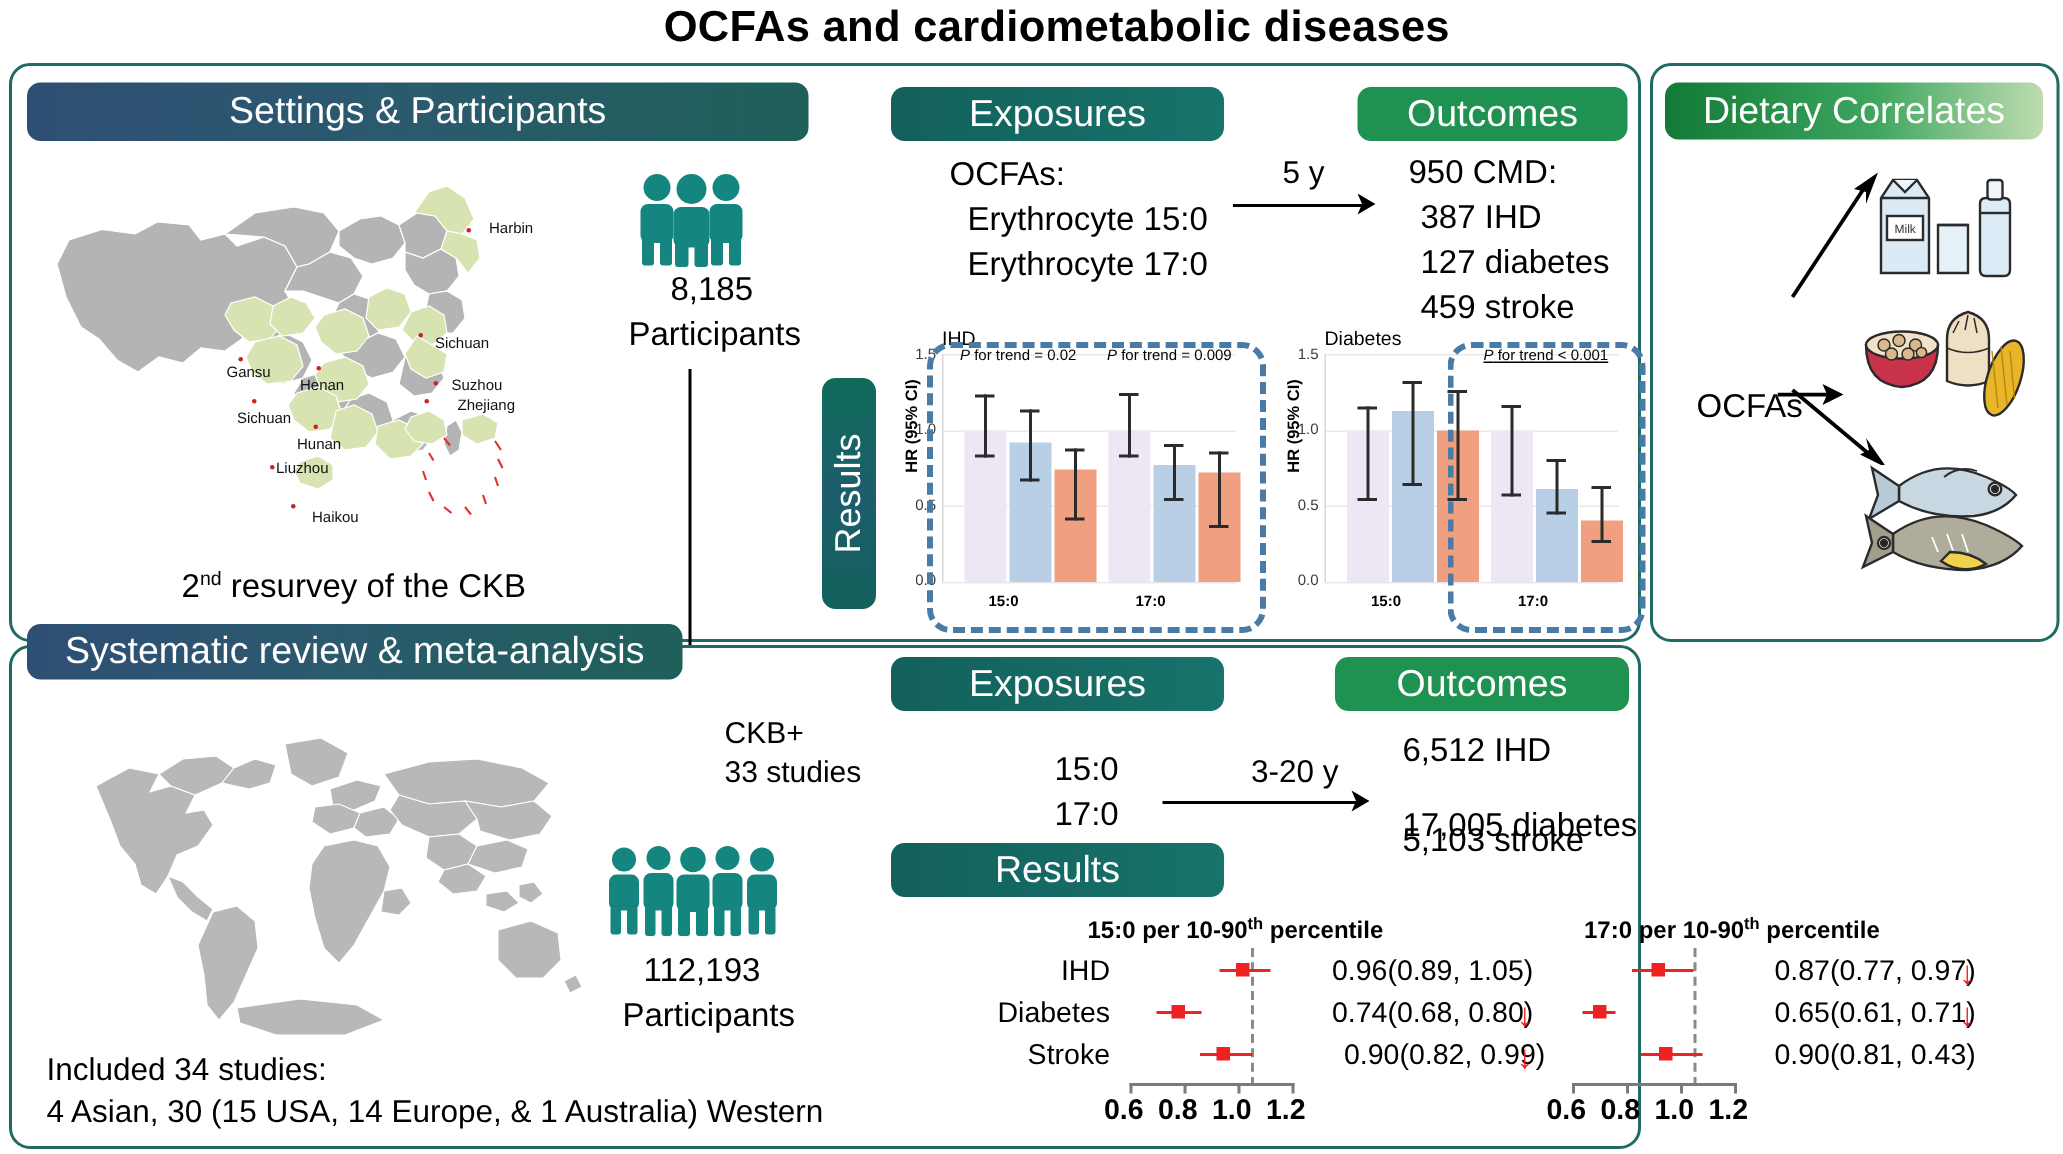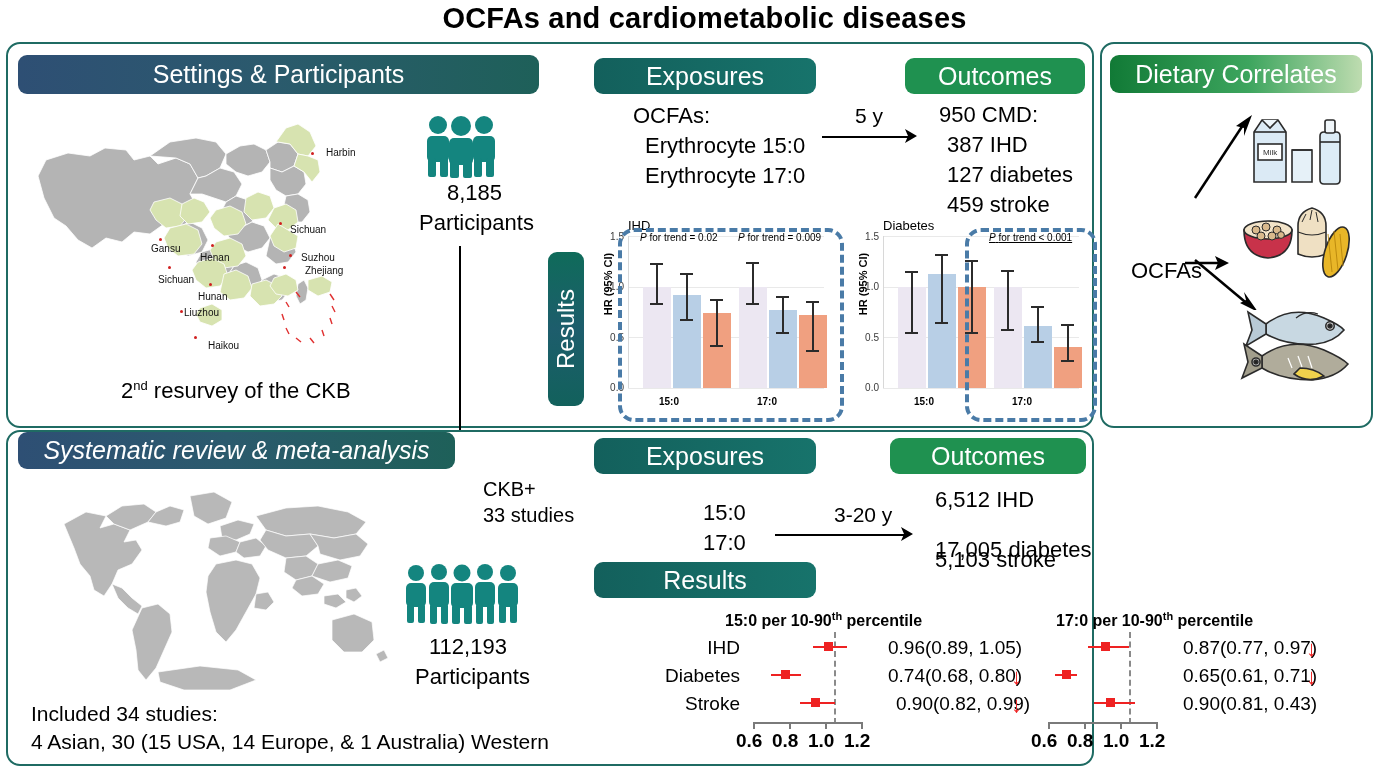--- a/index.html
+++ b/index.html
@@ -30,21 +30,21 @@
   }
   .rib-navy{background:linear-gradient(90deg,#2e4f74 0%,#2b5a6d 48%,#1e6059 100%);}
   .rib-teal{background:linear-gradient(90deg,#13605c 0%,#17736b 100%);}
   .rib-green{background:#1f9150;}
   .rib-greengrad{background:linear-gradient(90deg,#117a36 0%,#3da55e 55%,#bedcb0 100%);}
 
   #hdr-settings{left:18px;top:55px;width:521px;height:39px;}
   #hdr-exposures-1{left:594px;top:58px;width:222px;height:36px;}
   #hdr-outcomes-1{left:905px;top:58px;width:180px;height:36px;}
   #hdr-dietary{left:1110px;top:55px;width:252px;height:38px;}
-  #hdr-sysrev{left:18px;top:432px;width:437px;height:37px;font-style:italic;}
+  #hdr-sysrev{left:18px;top:416px;width:437px;height:37px;}
   #hdr-exposures-2{left:594px;top:438px;width:222px;height:36px;}
   #hdr-outcomes-2{left:890px;top:438px;width:196px;height:36px;}
   #hdr-results-2{left:594px;top:562px;width:222px;height:36px;}
 
   
   #results-tab{
     left:548px;top:252px;width:36px;height:154px;border-radius:9px;
     background:linear-gradient(180deg,#0f6b5a 0%,#1d5d6c 50%,#12615c 100%);
     color:#fff;display:flex;align-items:center;justify-content:center;
   }

